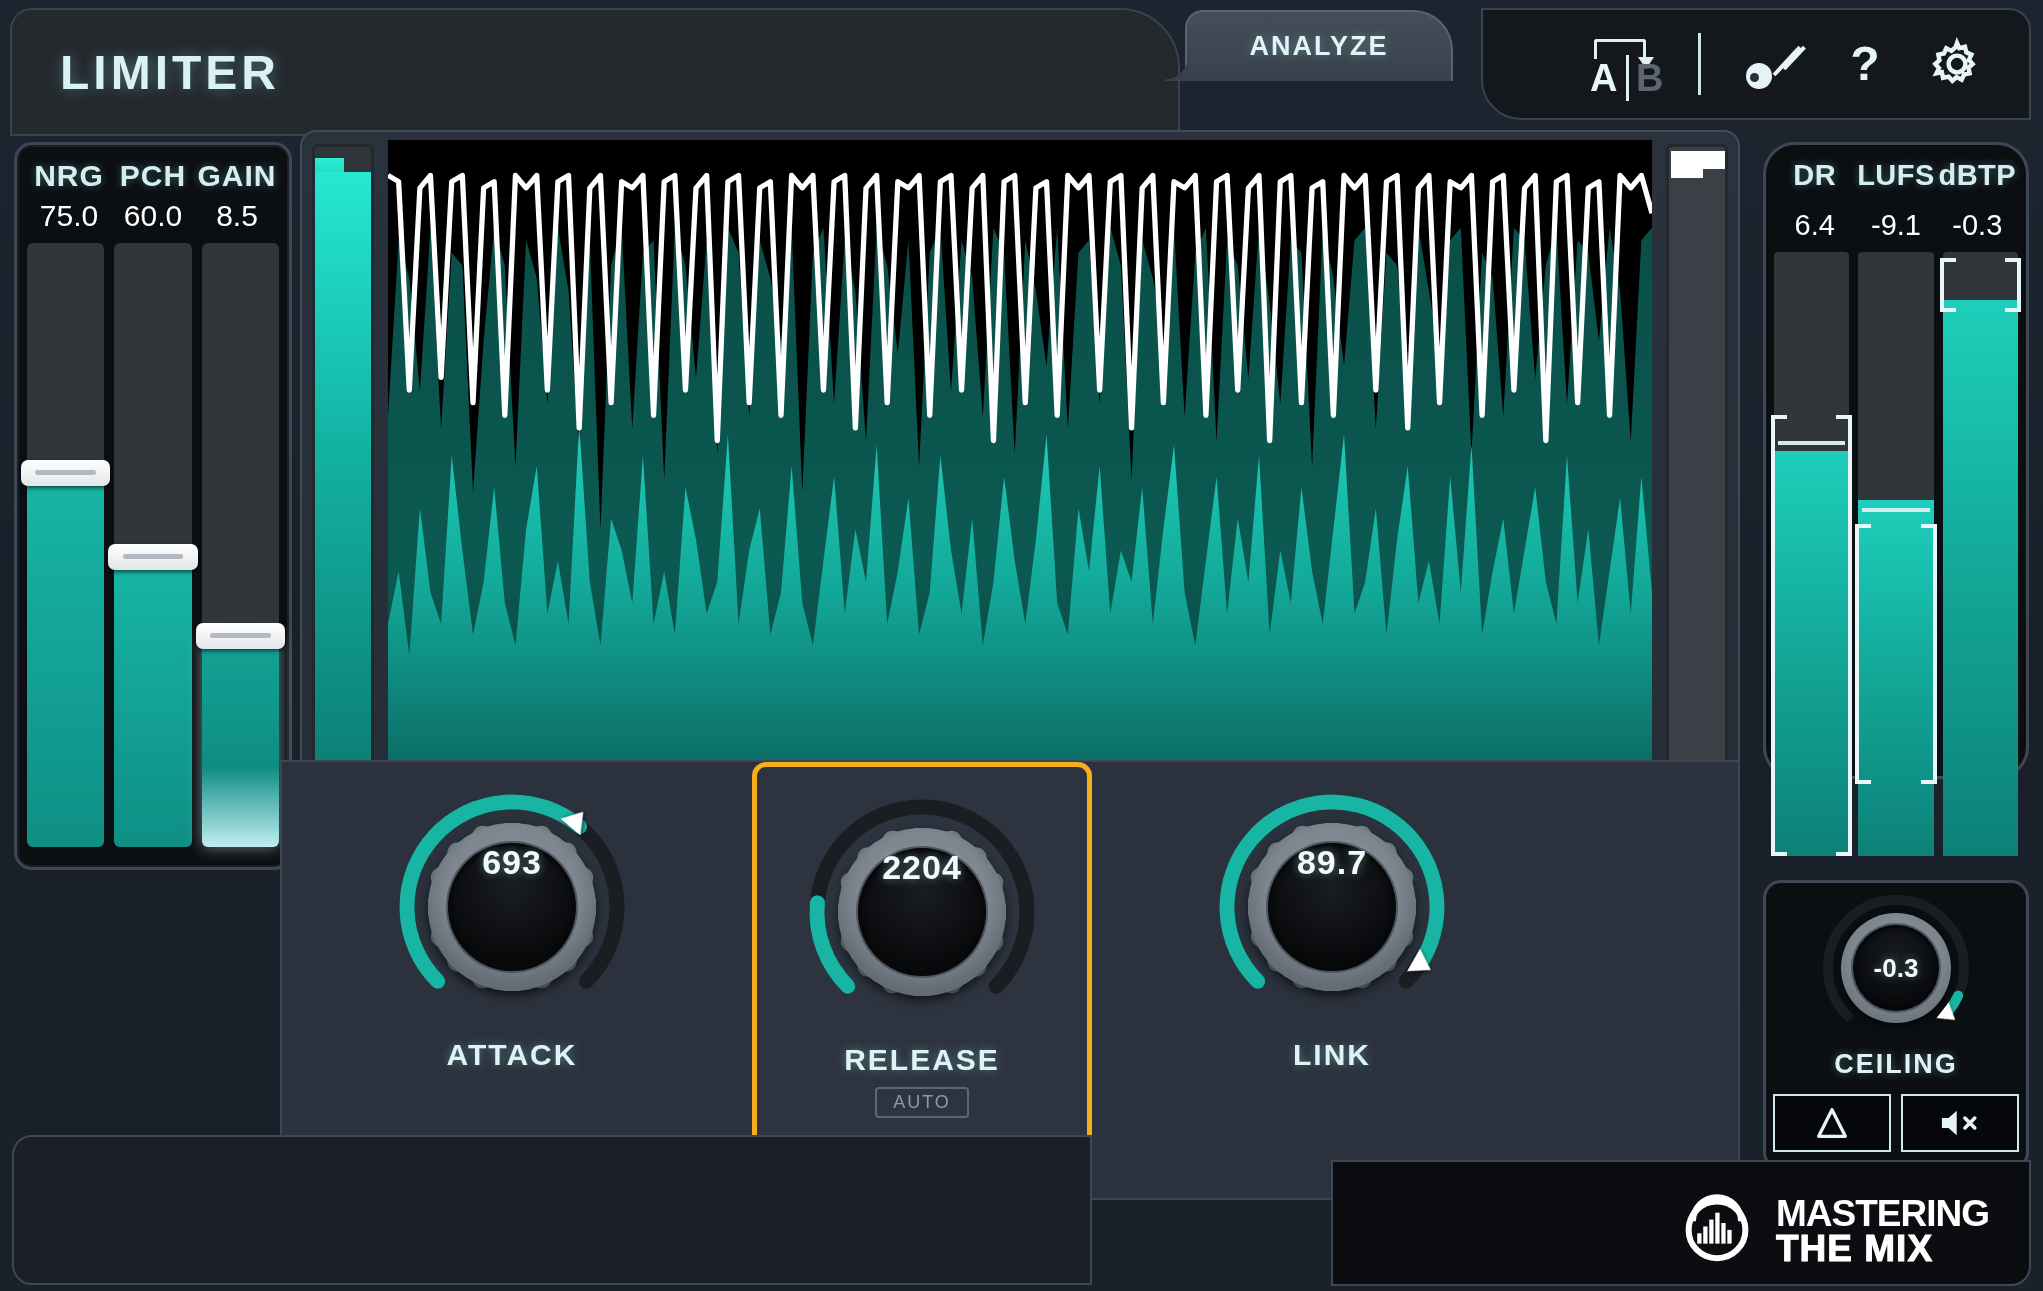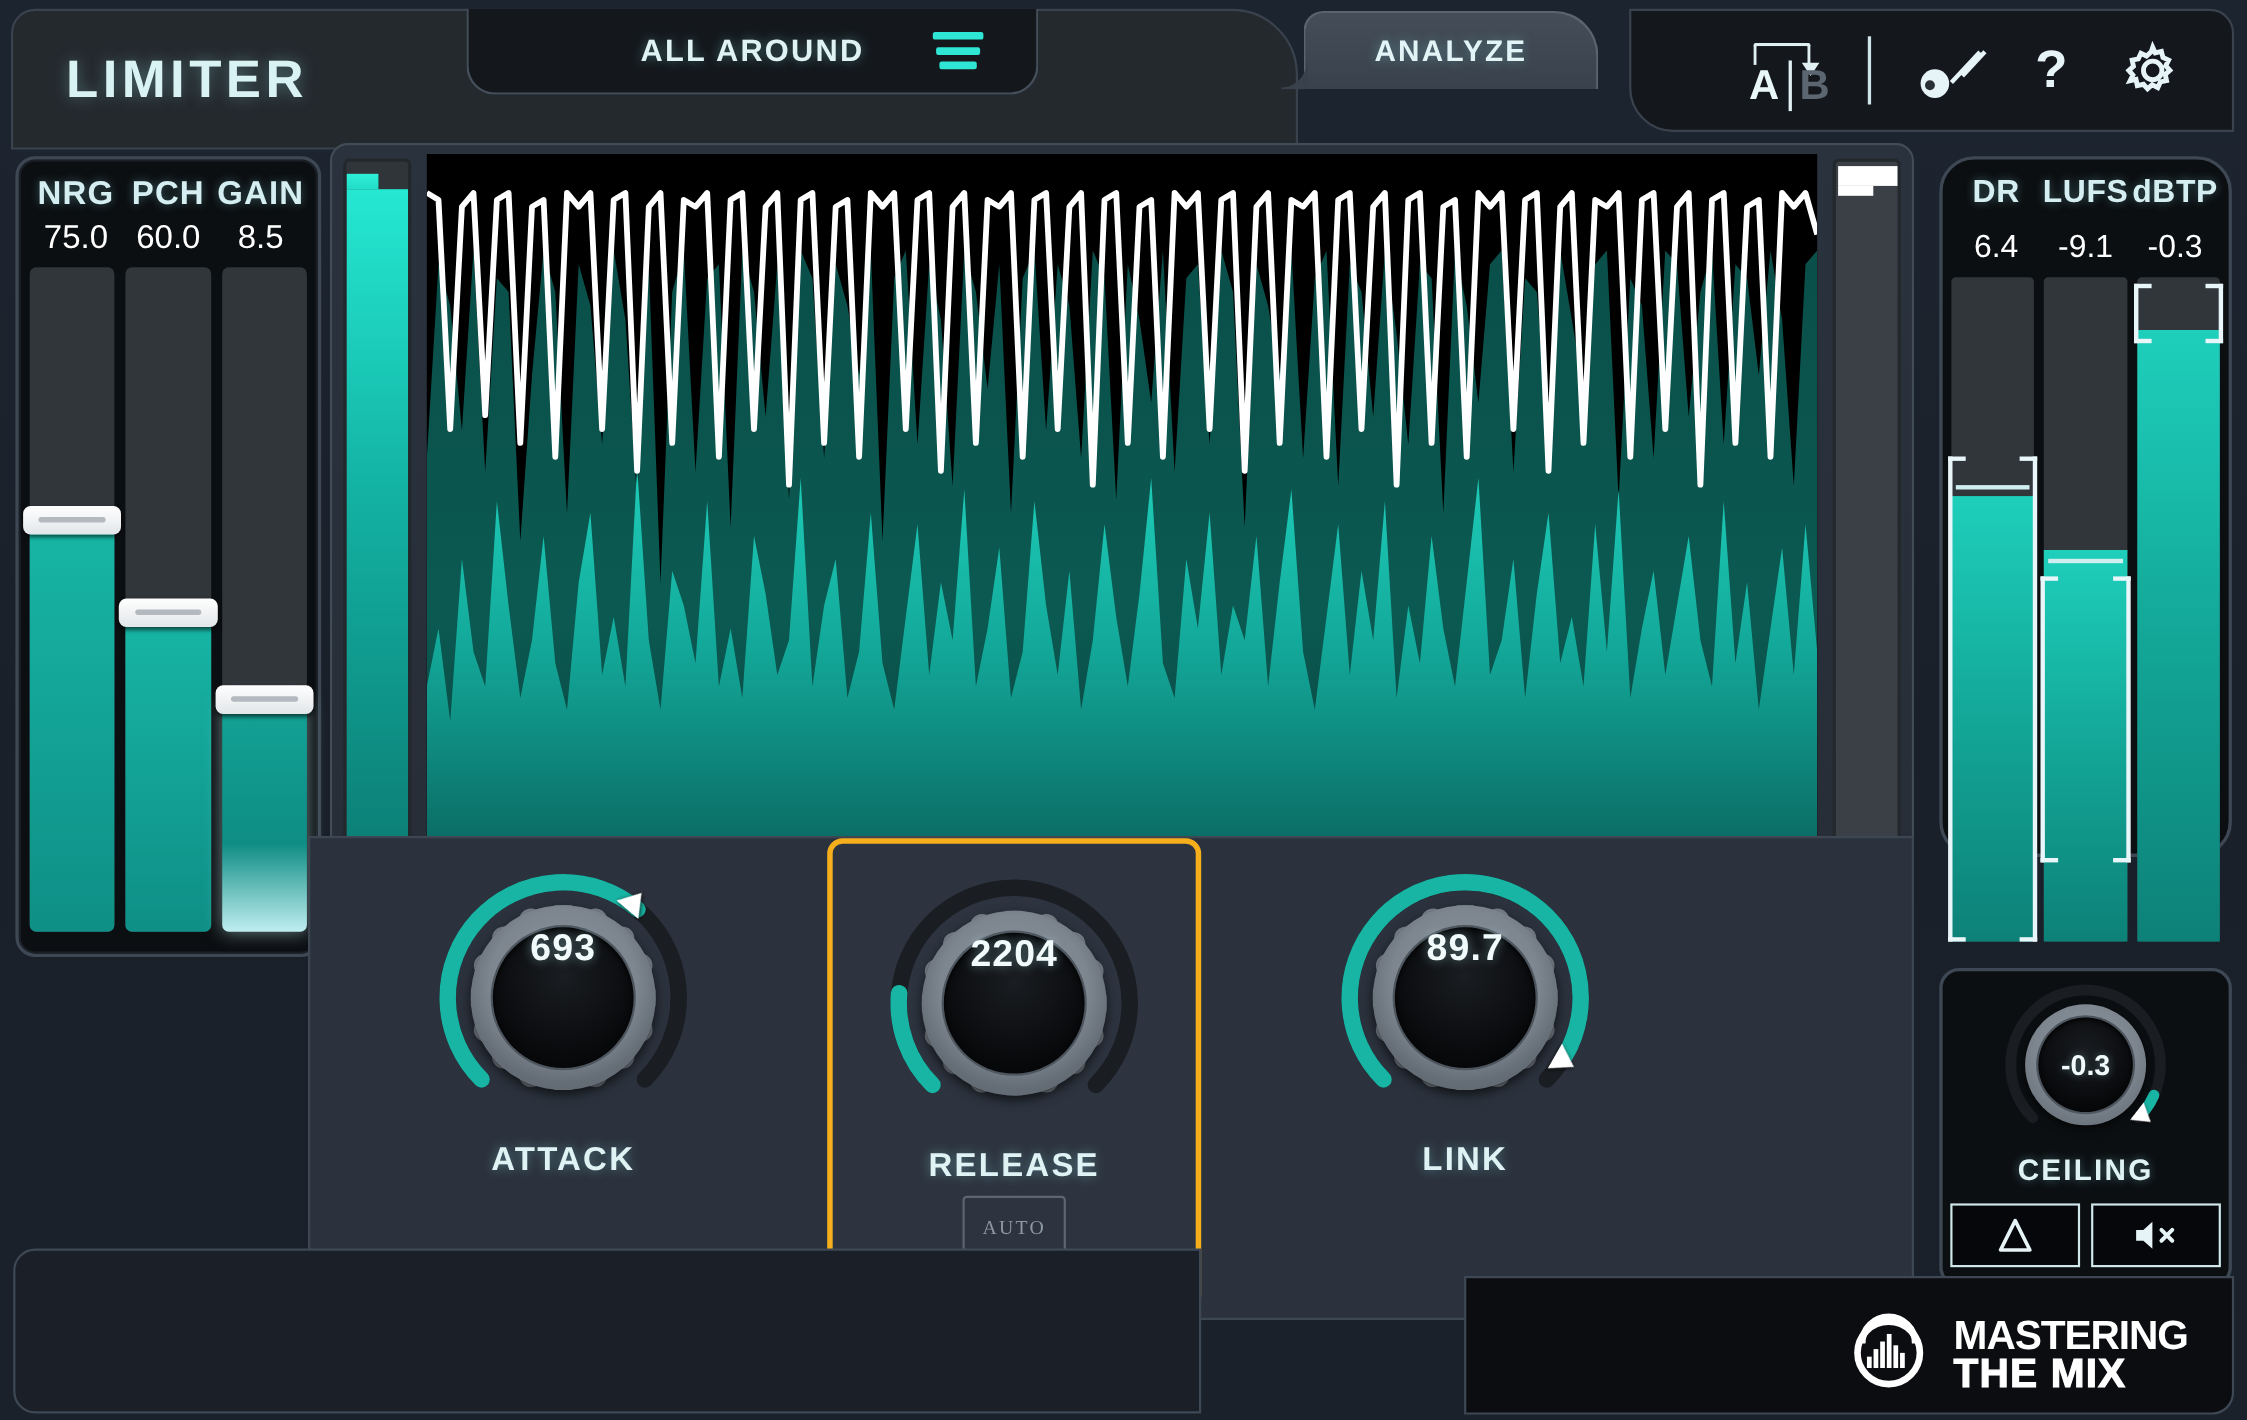--- a/index.html
+++ b/index.html
@@ -245,23 +245,23 @@
     position: absolute; width: 0; height: 0;
     border-top: 13px solid transparent; border-bottom: 13px solid transparent;
     filter: drop-shadow(0 1px 2px rgba(0,0,0,.8));
   }
   .knob-name {
     margin-top: 16px;
     font-size: 30px; font-weight: bold; letter-spacing: 2px; color: #dff3f5;
     text-shadow: 0 0 10px rgba(140,225,230,.4);
   }
   .auto-badge {
-    margin-top: 10px; padding: 17px 16px;
+    margin-top: 10px; padding: 3px 16px;
     border: 2px solid #5d6670; border-radius: 4px;
-    font-size: 18px; letter-spacing: 2px; color: #8e98a3; font-family: Liberation Serif, serif;
+    font-size: 18px; letter-spacing: 2px; color: #8e98a3;
   }
 
   
   .right-panel {
     position: absolute; right: 14px; top: 142px; width: 266px; height: 637px;
     background: #0c0f12;
     border: 3px solid #3e4855;
     border-radius: 32px;
   }
   .rp-head { display:flex; padding: 14px 8px 0 8px; }
@@ -343,28 +343,20 @@
 <body>
 
 <div id="app">
 
   <div class="topbar">
 
     <div class="tb-left">
       <div class="brand">LIMITER</div>
     </div>
 
-    <div class="tab-allaround">
-      <span>ALL AROUND</span>
-      <div class="hamburger">
-        <i></i>
-          <i></i>
-          <i></i>
-      </div>
-    </div>
 
     <div class="tab-analyze">
       <span>ANALYZE</span>
     </div>
 
     <div class="tb-right">
 
       <div class="icon-btn">
         <div class="ab-icon">
           <div class="arrow-top"></div>

